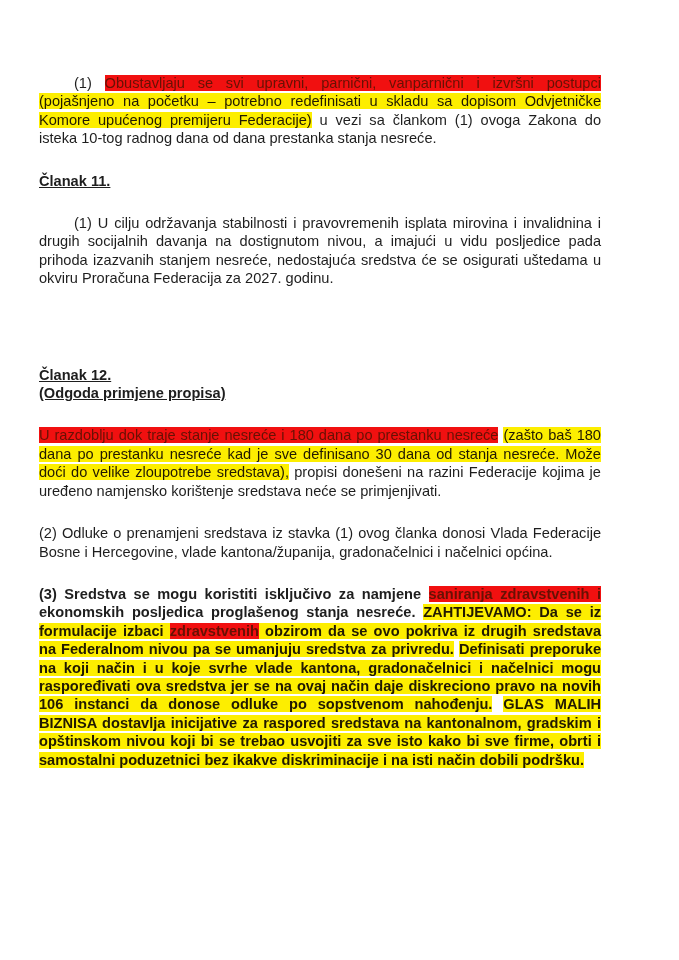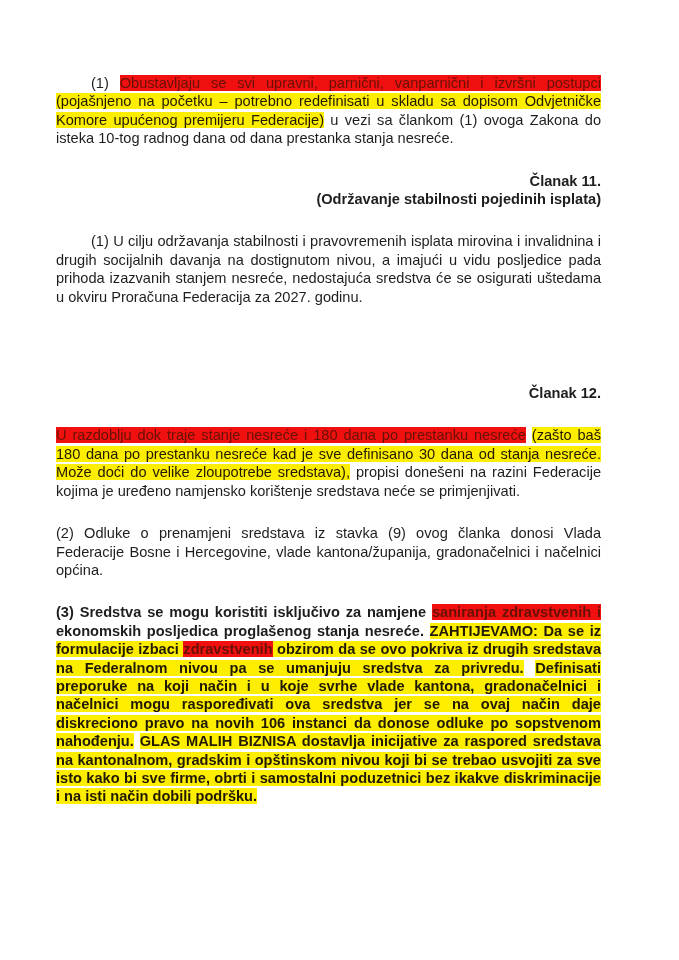--- a/index.html
+++ b/index.html
@@ -10,21 +10,21 @@
   body {
     width: 679px;
     height: 960px;
     overflow: hidden;
     font-family: "Liberation Sans", "DejaVu Sans", sans-serif;
   }
   .page {
     box-sizing: border-box;
     width: 679px;
     height: 916px;
-    padding: 74px 78px 0 56px;
+    padding: 74px 78px 0 39px;
     color: #1e1e1e;
     font-size: 14.6px;
     line-height: 18.4px;
     background: #ffffff;
   }
   .para {
     margin: 24px 0 0 0;
     text-align: justify;
   }
   .para.first {
@@ -38,42 +38,43 @@
   }
   .heading {
     margin-top: 24px;
     text-align: center;
     font-weight: bold;
   }
   .heading.big-gap {
     margin-top: 78px;
   }
   .heading div {
-    text-align: right;
+    text-align: left;
+    text-decoration: underline;
   }
   .hl-red {
     background-color: #f11010;
     color: #671104;
   }
   .hl-yellow {
     background-color: #fdee00;
     color: #211900;
   }
 </style>
 </head>
 <body>
 
 <div class="page">
   <div id="doc-body">
       <p class="para indent first"><span>(1) </span><span class="hl-red">Obustavljaju se svi upravni, parnični, vanparnični i izvršni postupci</span><span> </span><span class="hl-yellow">(pojašnjeno na početku – potrebno  redefinisati u skladu sa dopisom Odvjetničke Komore upućenog premijeru Federacije)</span><span> u vezi sa člankom (1) ovoga Zakona do isteka 10-tog radnog dana od dana prestanka stanja nesreće.</span></p>
       <div class="heading">
         <div>Članak 11.</div>
-        <div>(Održavanje stabilnosti pojedinih isplata)</div>
       </div>
       <p class="para indent"><span>(1) U cilju održavanja stabilnosti i pravovremenih isplata mirovina i invalidnina i drugih socijalnih davanja na dostignutom nivou, a imajući u vidu posljedice pada prihoda izazvanih stanjem nesreće, nedostajuća sredstva će se osigurati uštedama u okviru Proračuna Federacija za 2027. godinu.</span></p>
       <div class="heading big-gap">
         <div>Članak 12.</div>
+        <div>(Odgoda primjene propisa)</div>
       </div>
       <p class="para"><span class="hl-red">U razdoblju dok traje stanje nesreće i 180 dana po prestanku nesreće</span><span> </span><span class="hl-yellow">(zašto baš 180 dana po prestanku nesreće kad je sve definisano 30 dana od stanja nesreće. Može doći do velike zloupotrebe sredstava),</span><span> propisi donešeni na razini Federacije kojima je uređeno namjensko korištenje sredstava neće se primjenjivati.</span></p>
-      <p class="para"><span>(2) Odluke o prenamjeni sredstava iz stavka (9) ovog članka donosi Vlada Federacije Bosne i Hercegovine, vlade kantona/županija, gradonačelnici i načelnici općina.</span></p>
+      <p class="para"><span>(2) Odluke o prenamjeni sredstava iz stavka (1) ovog članka donosi Vlada Federacije Bosne i Hercegovine, vlade kantona/županija, gradonačelnici i načelnici općina.</span></p>
       <p class="para bold"><span>(3) Sredstva se mogu koristiti isključivo za namjene </span><span class="hl-red">saniranja zdravstvenih i</span><span> </span><span>ekonomskih posljedica proglašenog stanja nesreće. </span><span class="hl-yellow">ZAHTIJEVAMO: Da se iz formulacije izbaci </span><span class="hl-red">zdravstvenih</span><span class="hl-yellow"> obzirom da se ovo pokriva iz drugih sredstava na Federalnom nivou pa se umanjuju sredstva za privredu.</span><span> </span><span class="hl-yellow">Definisati preporuke na koji način i u koje svrhe vlade kantona, gradonačelnici i načelnici mogu raspoređivati ova sredstva jer se na ovaj način daje diskreciono pravo na novih 106 instanci da donose odluke po sopstvenom nahođenju.</span><span> </span><span class="hl-yellow">GLAS MALIH BIZNISA dostavlja inicijative za raspored sredstava na kantonalnom, gradskim i opštinskom nivou koji bi se trebao usvojiti za sve isto kako bi sve firme, obrti i samostalni poduzetnici bez ikakve diskriminacije i na isti način dobili podršku.</span></p>
     </div>
 </div>
 
 </body></html>

